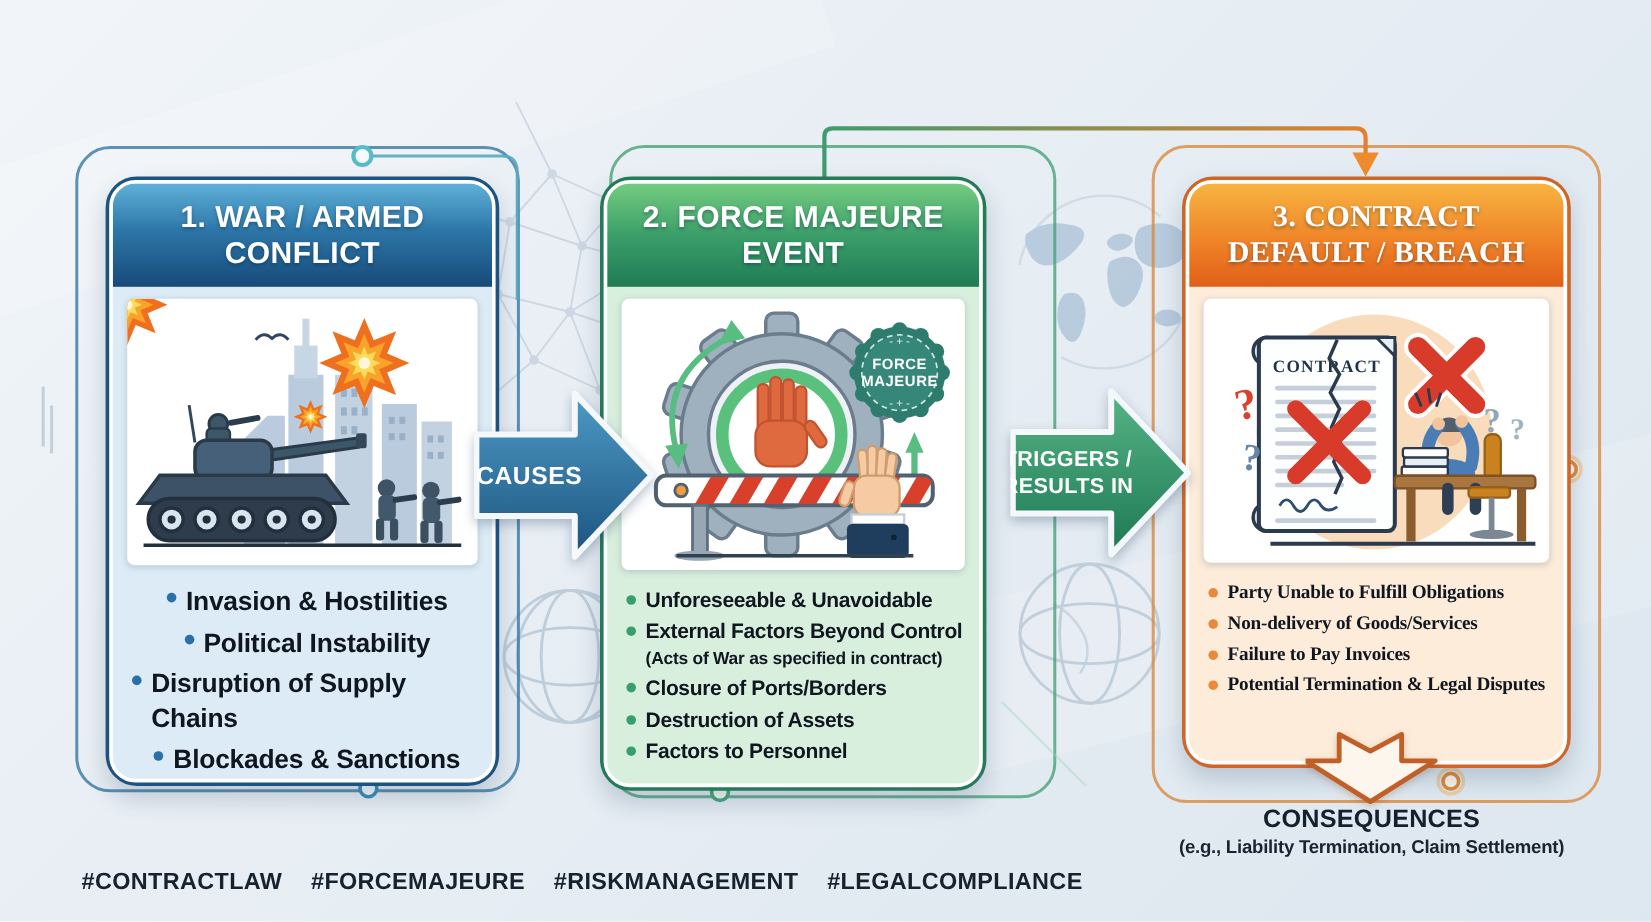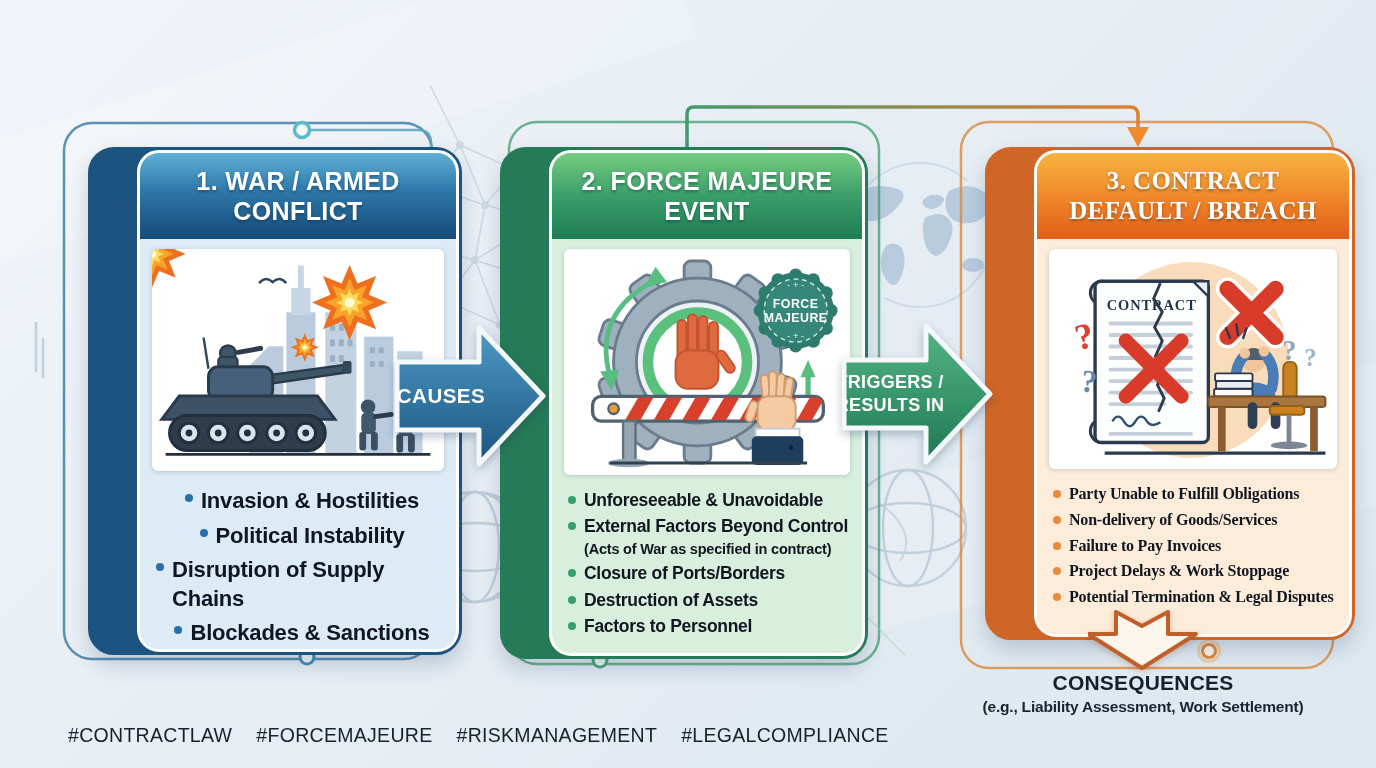--- a/index.html
+++ b/index.html
@@ -6,21 +6,21 @@
   body{
     width:1376px;height:768px;overflow:hidden;
     font-family:"Liberation Sans",sans-serif;
     background:linear-gradient(135deg,#f1f5f9 0%,#e8eef4 40%,#dde7ef 100%);
   }
   .canvas{position:relative;width:1376px;height:768px;}
   .bgsvg{position:absolute;left:0;top:0;z-index:0;}
 
   
   .stage{position:absolute;z-index:2;border-radius:26px;
-         box-shadow:0 10px 20px rgba(25,55,90,.20);padding-left:46px;}
+         box-shadow:0 10px 20px rgba(25,55,90,.20);}
   .stage-inner{height:100%;box-sizing:border-box;border:3px solid #fff;border-radius:22px;
          overflow:hidden;display:flex;flex-direction:column;}
   .s1{left:88px;top:147px;width:322px;height:502px;border:3px solid #1d537f;background:#1d537f;}
   .s2{left:500px;top:147px;width:316px;height:506px;border:3px solid #257a57;background:#257a57;}
   .s3{left:985px;top:147px;width:318px;height:487px;border:3px solid #cf6526;background:#cf6526;font-family:Liberation Serif, serif;}
   .s1 .stage-inner{background:#dcebf5;}
   .s2 .stage-inner{background:#d9efde;}
   .s3 .stage-inner{background:#fcecd9;}
 
   .stage-header{flex:none;height:86px;display:flex;flex-direction:column;align-items:center;
@@ -58,21 +58,21 @@
 
   
   .conseq-arrow{position:absolute;left:1088px;top:610px;z-index:3;
       filter:drop-shadow(0 2px 3px rgba(120,60,10,.25));}
   .conseq{position:absolute;left:966px;top:671px;width:354px;z-index:3;text-align:center;color:#15202e;}
   .conseq-title{font-size:21px;font-weight:bold;letter-spacing:.2px;}
   .conseq-sub{font-size:15.5px;font-weight:600;letter-spacing:-.2px;margin-top:3px;color:#1a2431;}
 
   
   .hashtags{position:absolute;left:68px;top:724px;z-index:3;display:flex;gap:24px;
-      font-size:19.5px;font-weight:normal;letter-spacing:.3px;color:#17222f;}
+      font-size:19.5px;font-weight:bold;letter-spacing:.3px;color:#17222f;}
 </style>
 </head>
 <body>
 
 <div class="canvas">
 
   <svg class="bgsvg" width="1376" height="768">
     <defs>
       <linearGradient id="go" x1="0" y1="0" x2="1" y2="0">
         <stop offset="0" stop-color="#3f9b6e"></stop>
@@ -477,24 +477,20 @@
         <li>
             <span class="dot"></span>
             <span>Non-delivery of Goods/Services</span>
           </li>
         <li>
             <span class="dot"></span>
             <span>Failure to Pay Invoices</span>
           </li>
         <li>
             <span class="dot"></span>
-            <span>Project Delays &amp; Work Stoppage</span>
-          </li>
-        <li>
-            <span class="dot"></span>
             <span>Potential Termination &amp; Legal Disputes</span>
           </li>
       </ul>
     </div>
   </div>
 
   <svg class="arrow arrow-causes" width="152" height="148">
     <defs>
       <linearGradient id="gb" x1="0" y1="0" x2="0" y2="1">
         <stop offset="0" stop-color="#4e9ac6"></stop>
@@ -515,21 +511,21 @@
     <polygon points="2,42 84,42 84,8 148,76 84,144 84,110 2,110" fill="url(#gg)" stroke="#f4f8fb" stroke-width="5" stroke-linejoin="round"></polygon>
     <text x="48" y="70" text-anchor="middle" font-size="18" letter-spacing="0.3">TRIGGERS /</text>
     <text x="48" y="93" text-anchor="middle" font-size="18" letter-spacing="0.3">RESULTS IN</text>
   </svg>
 
   <svg class="conseq-arrow" width="112" height="62">
     <polygon points="28,2 54,16 80,2 80,24 108,24 54,58 0,24 28,24" fill="#fdf6ec" stroke="#c05f28" stroke-width="4" stroke-linejoin="round"></polygon>
   </svg>
   <div class="conseq">
     <div class="conseq-title">CONSEQUENCES</div>
-    <div class="conseq-sub">(e.g., Liability Assessment, Work Settlement)</div>
+    <div class="conseq-sub">(e.g., Liability Termination, Claim Settlement)</div>
   </div>
 
   <div class="hashtags">
     <span>#CONTRACTLAW</span>
     <span>#FORCEMAJEURE</span>
     <span>#RISKMANAGEMENT</span>
     <span>#LEGALCOMPLIANCE</span>
   </div>
 
 </div>

